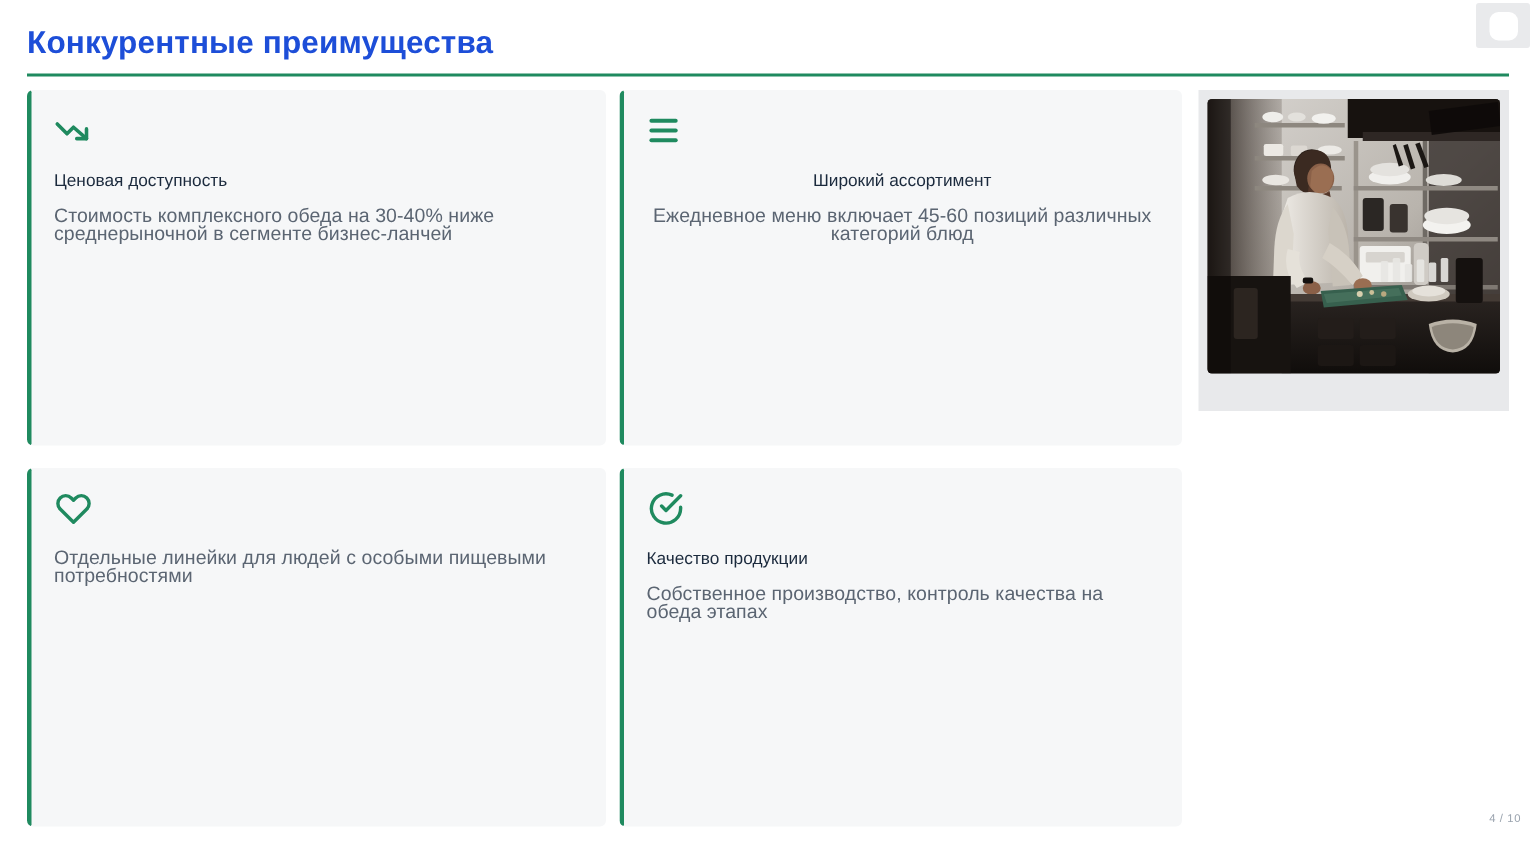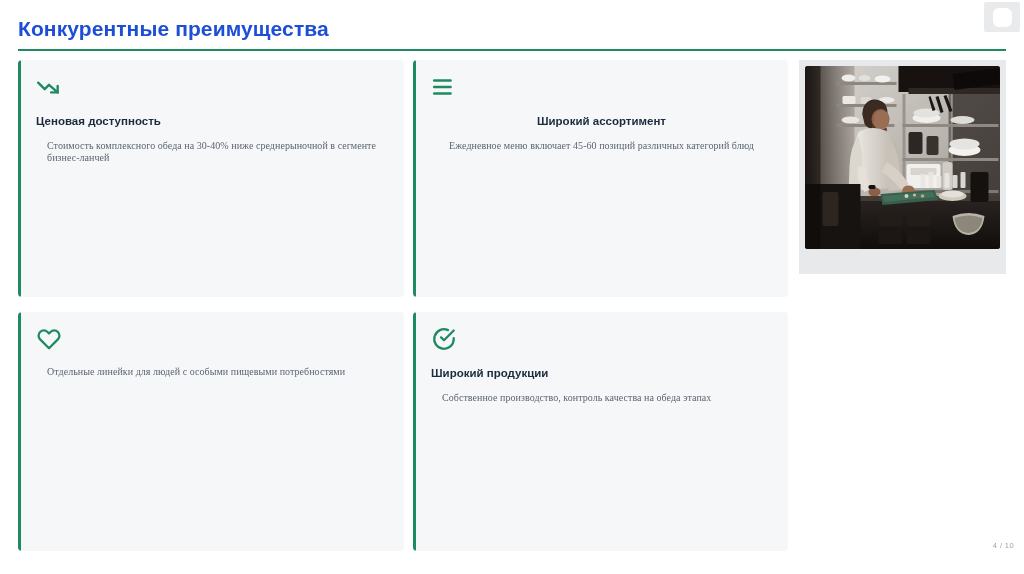--- a/index.html
+++ b/index.html
@@ -91,32 +91,31 @@
   .card-br { left: 395px; top: 252px; width: 375px; height: 239px; }
 
   .card-icon {
     width: 26px;
     height: 26px;
     display: block;
     margin-bottom: 14px;
   }
   .card-title {
     font-size: 11.5px;
-    font-weight: bold;
+    font-weight: normal;
     color: #1b2a3d;
     margin: 0 0 9px 0;
     line-height: 15px;
   }
   .card-desc {
-    font-size: 10px;
+    font-size: 13px;
     color: #5b6572;
-    margin: 11px;
+    margin: 0;
     line-height: 12px;
     letter-spacing: 0.05px;
-    font-family: Liberation Serif, serif;
   }
 
   
   .image-frame {
     position: absolute;
     left: 799px;
     top: 60px;
     width: 207px;
     height: 214px;
     background: #e8e9eb;
@@ -189,21 +188,21 @@
     <p class="card-desc">Отдельные линейки для людей с особыми пищевыми потребностями</p>
   </div>
 
   <div class="card card-br">
     <span class="card-icon">
       <svg viewBox="0 0 24 24" fill="none" stroke="#1f8a5f" stroke-width="2.1" stroke-linecap="round" stroke-linejoin="round">
         <path d="M21 11.2V12a9 9 0 1 1-5.3-8.2"></path>
         <polyline points="21,4.2 12,13.2 9.3,10.5"></polyline>
       </svg>
     </span>
-    <p class="card-title">Широкий продукции</p>
+    <p class="card-title">Качество продукции</p>
     <p class="card-desc">Собственное производство, контроль качества на обеда этапах</p>
   </div>
 
 </div>
 
 <div class="image-frame">
   <div class="image-inner">
     <svg viewBox="0 0 200 183" preserveAspectRatio="xMidYMid slice" aria-hidden="true">
       <defs>
         <linearGradient id="bgw" x1="0" y1="0" x2="1" y2="1">

